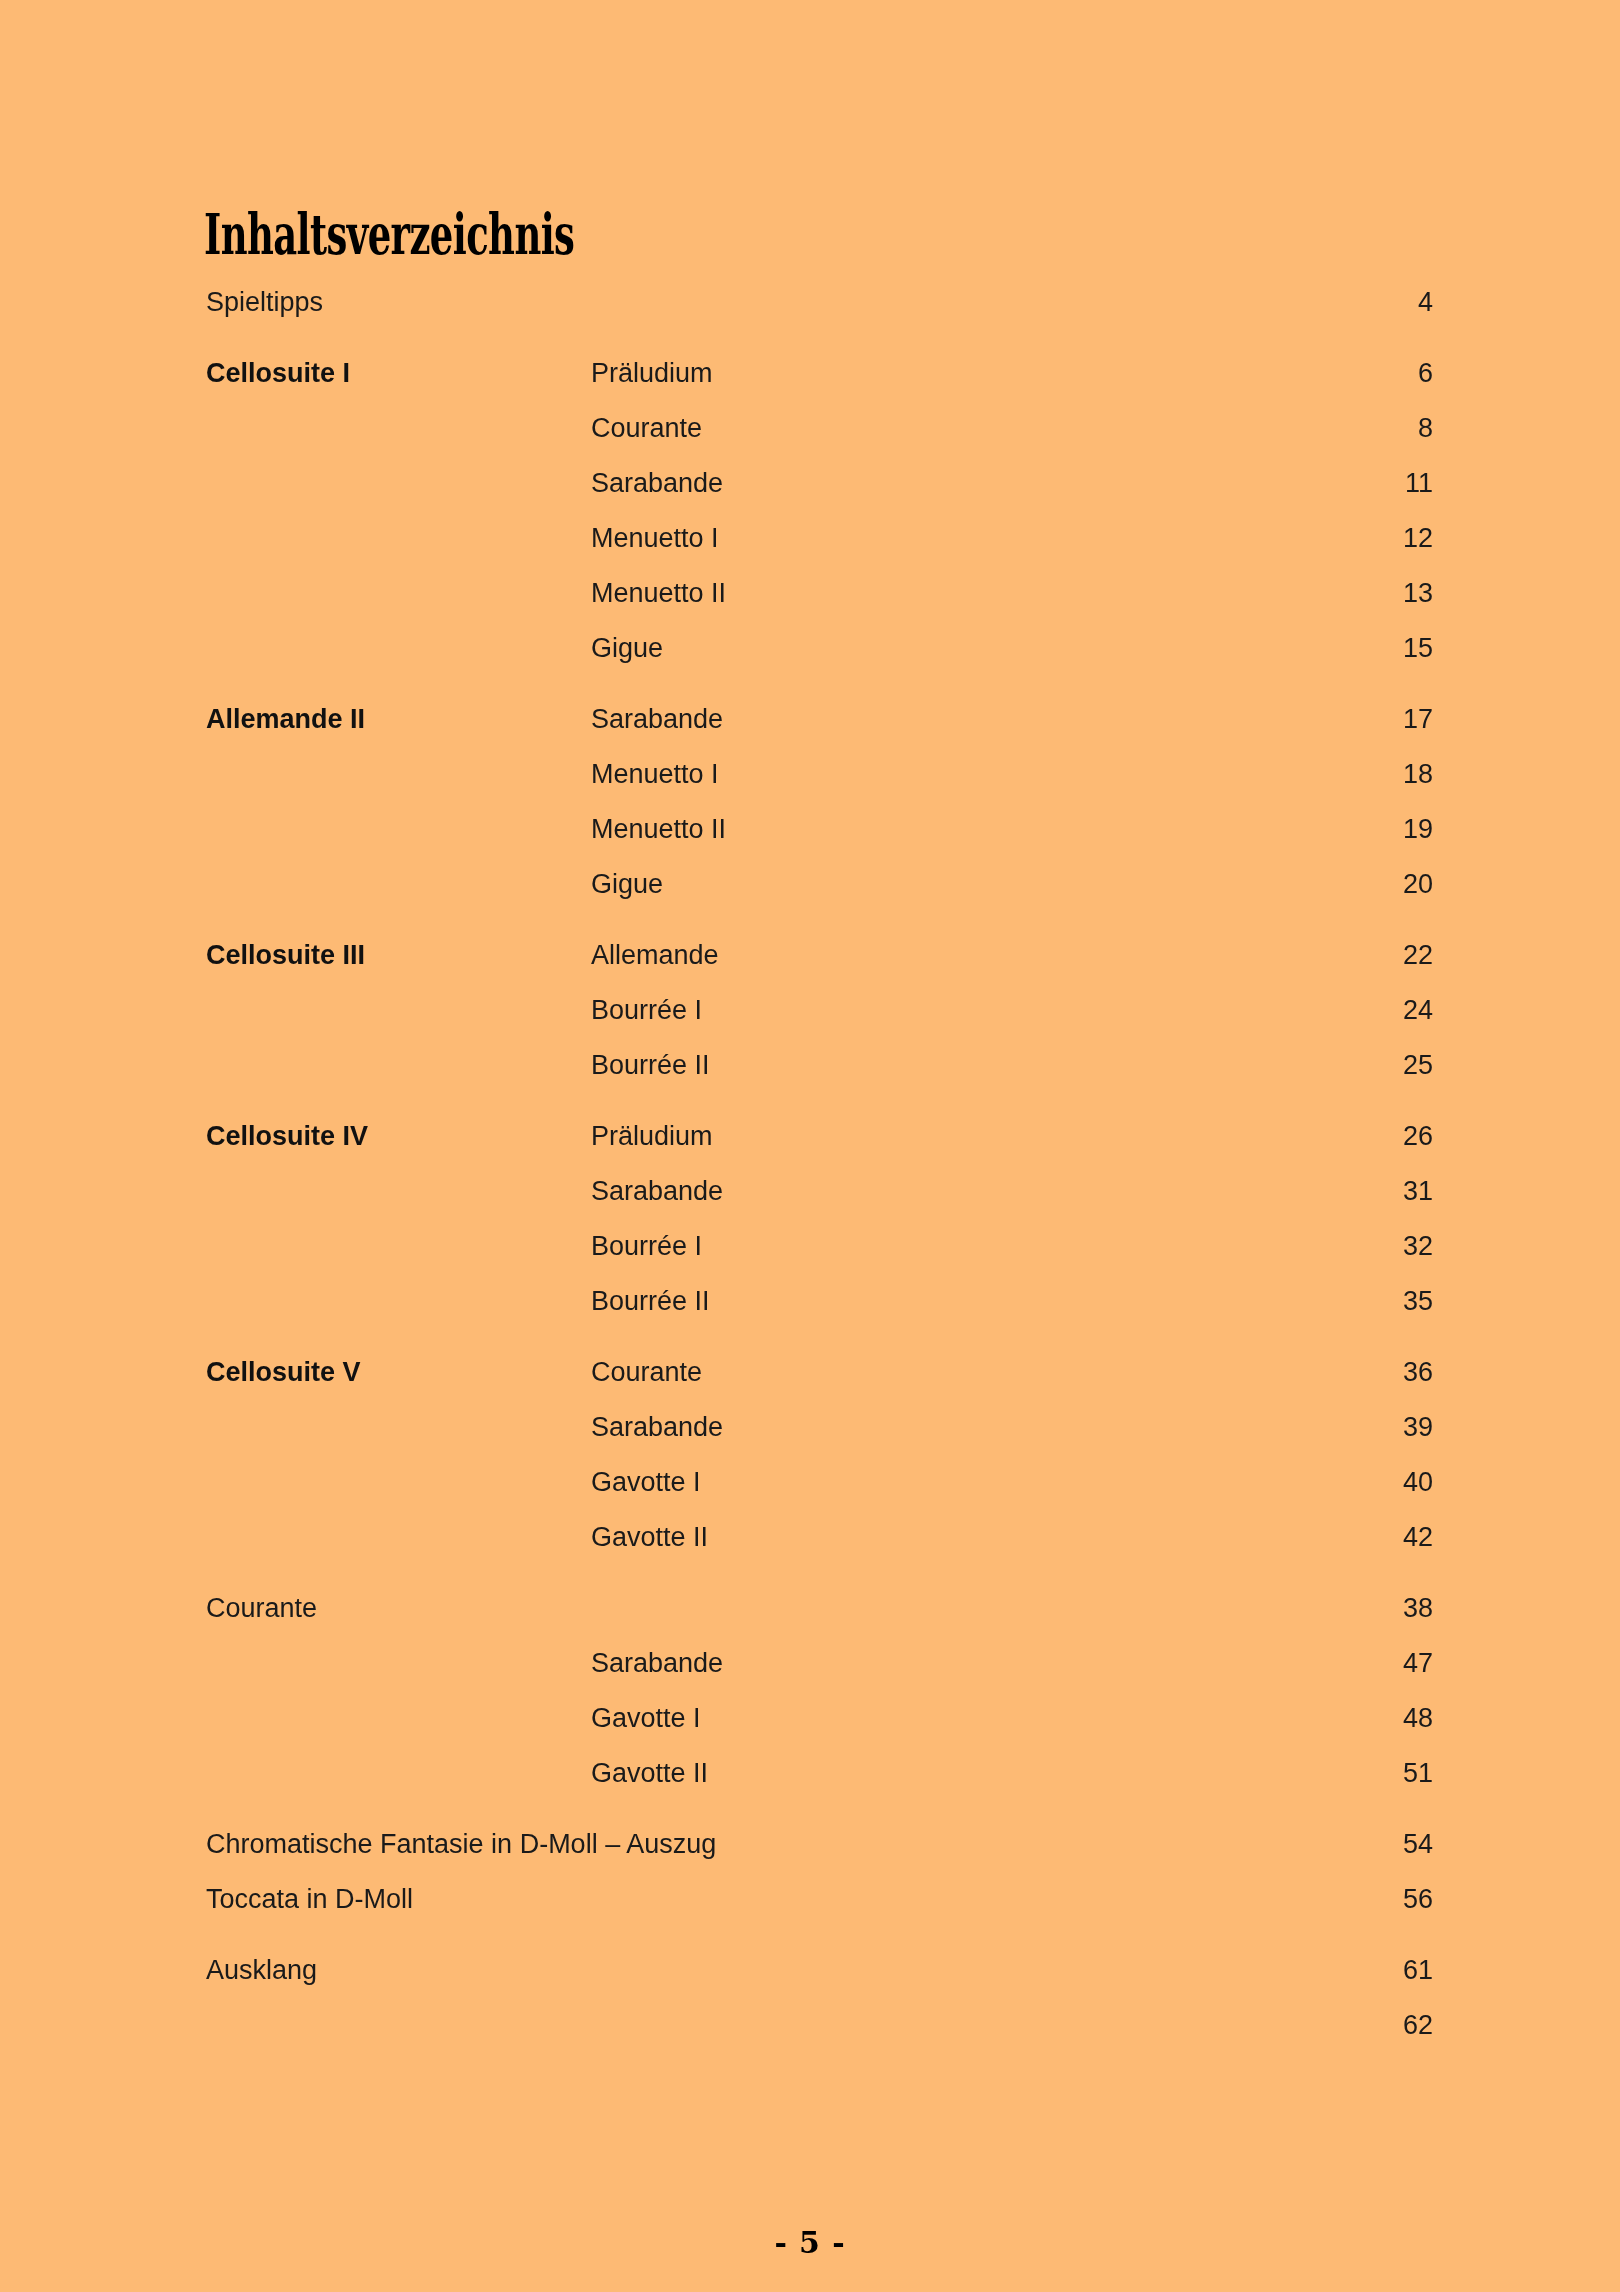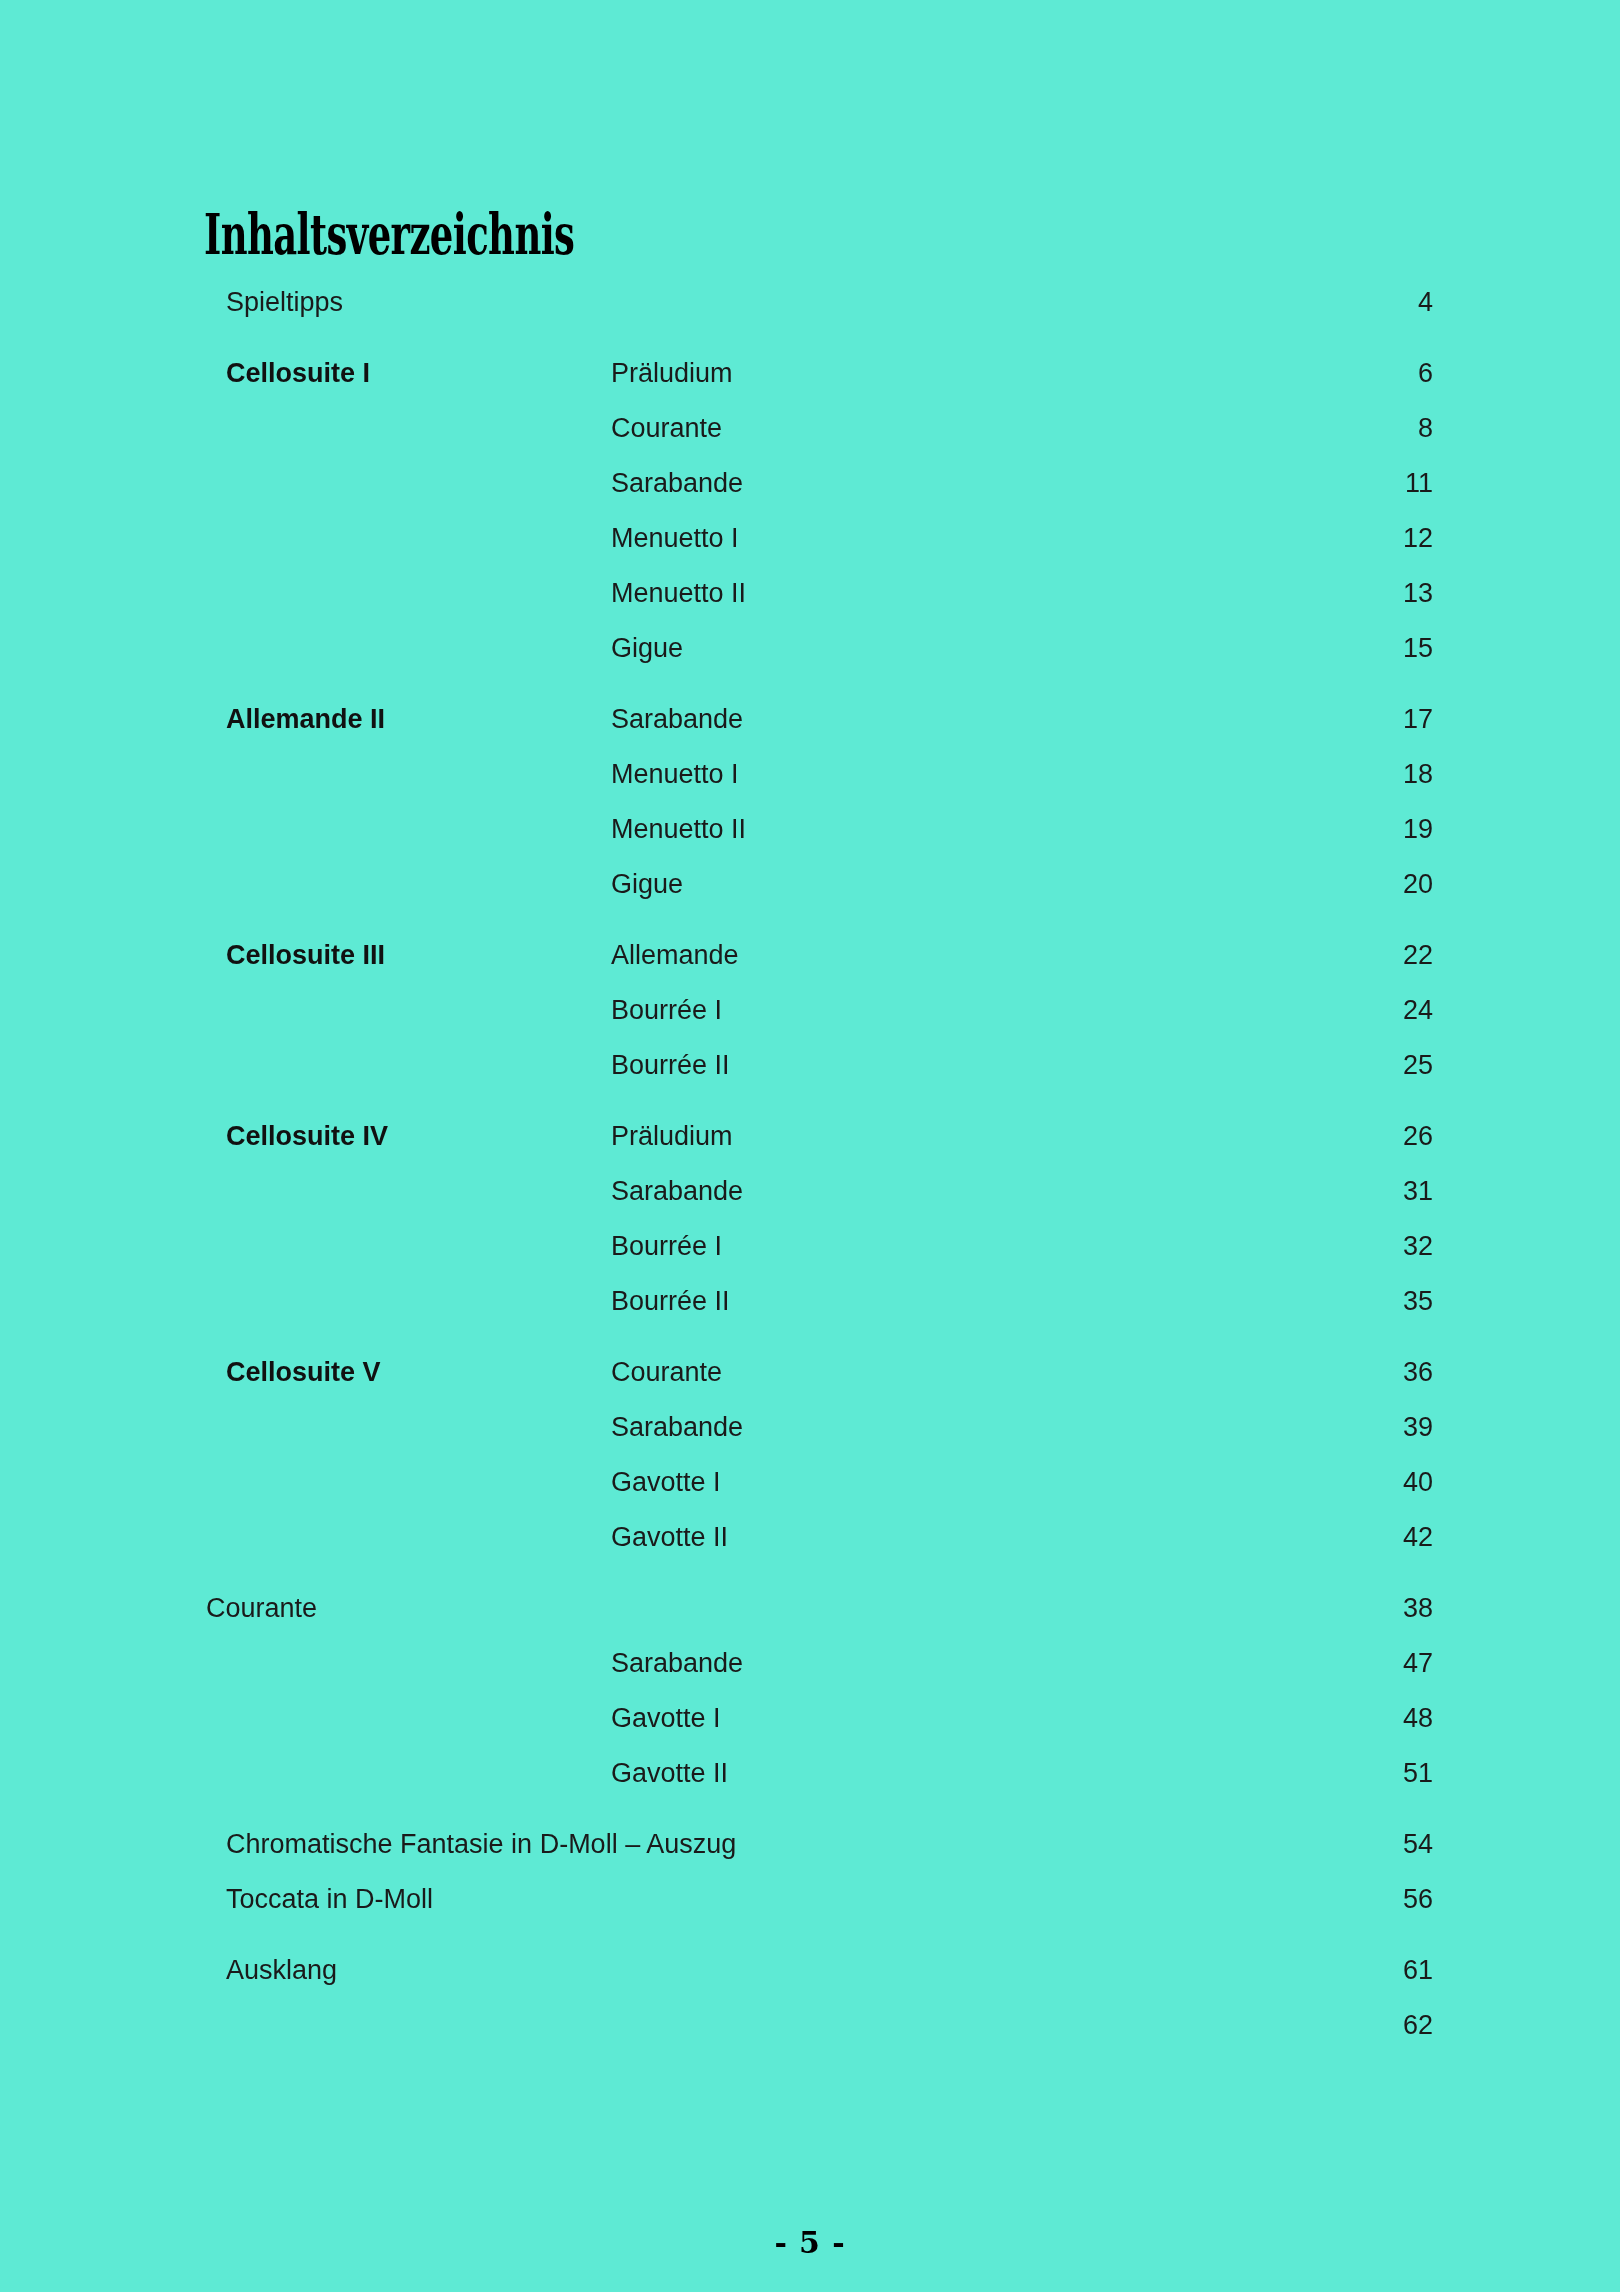--- a/index.html
+++ b/index.html
@@ -5,21 +5,21 @@
 <style>
   html, body {
     margin: 0;
     padding: 0;
     background: #ffffff;
   }
   .page {
     position: relative;
     width: 1620px;
     height: 2293px;
-    background: #5eead4;
+    background: #fdba74;
     font-family: "Liberation Sans", sans-serif;
     color: #1a1a1a;
     overflow: hidden;
   }
   .doc-title {
     position: absolute;
     left: 204px;
     top: 202px;
     margin: 0;
     font-family: "DejaVu Serif", serif;
@@ -44,21 +44,20 @@
     display: flex;
     align-items: center;
     height: 55px;
     font-size: 27px;
     line-height: 55px;
     white-space: nowrap;
   }
   .col-left {
     flex: 0 0 385px;
     overflow: visible;
-    margin-left: 20px;
   }
   .col-left.bold { font-weight: bold; color: #111111; }
   .col-mid { flex: 1 1 auto; }
   .col-page {
     flex: 0 0 auto;
     margin-left: auto;
     text-align: right;
     min-width: 54px;
   }
   .footer {

